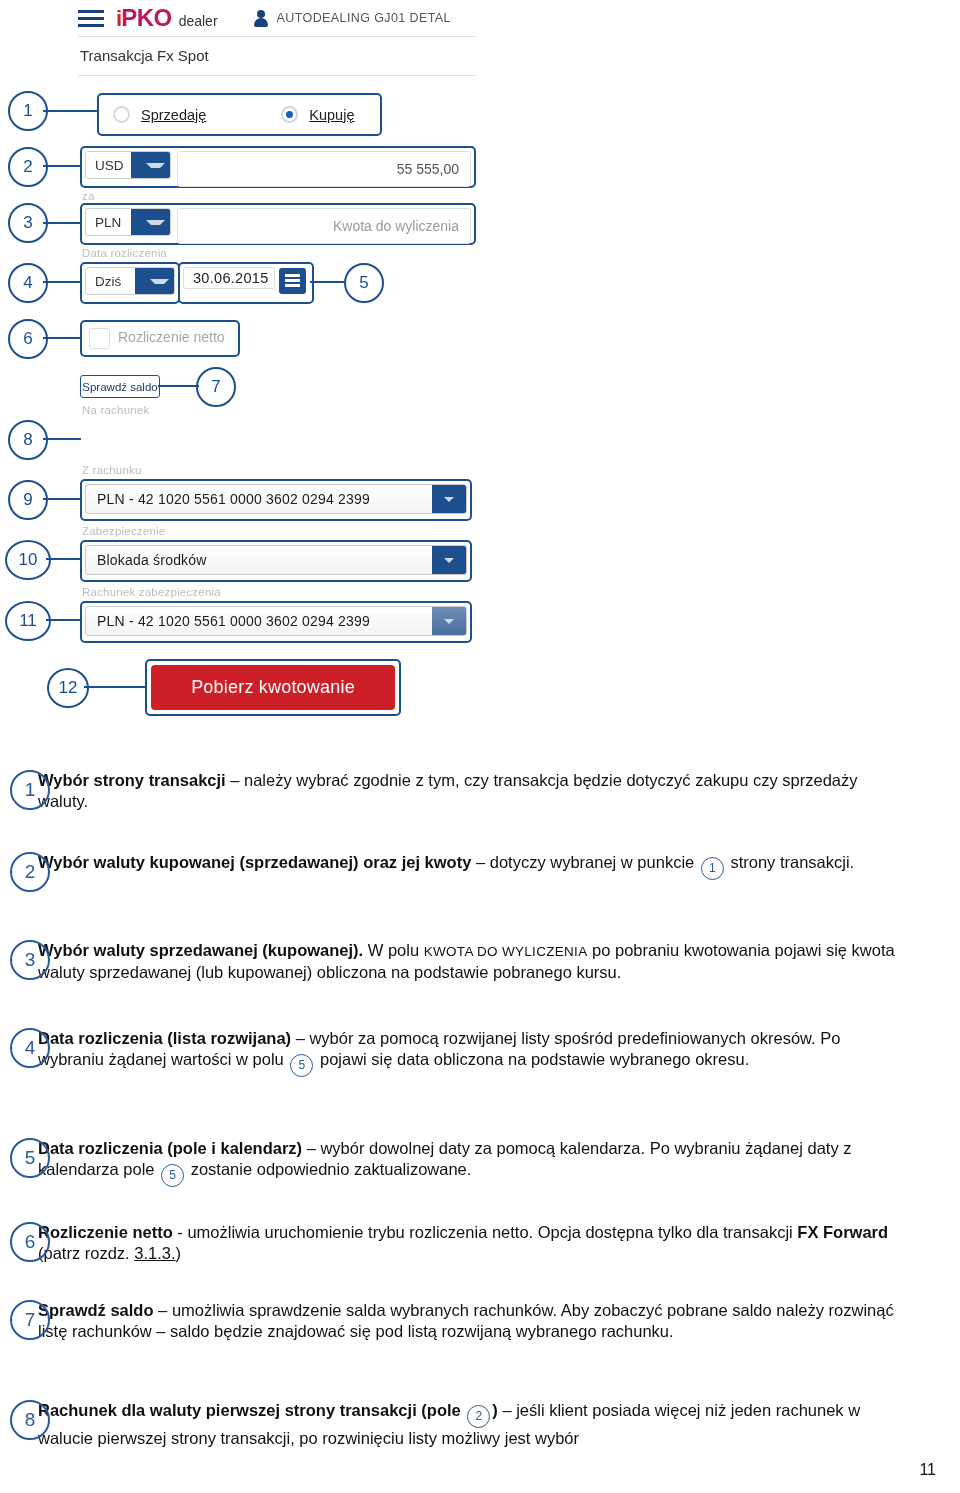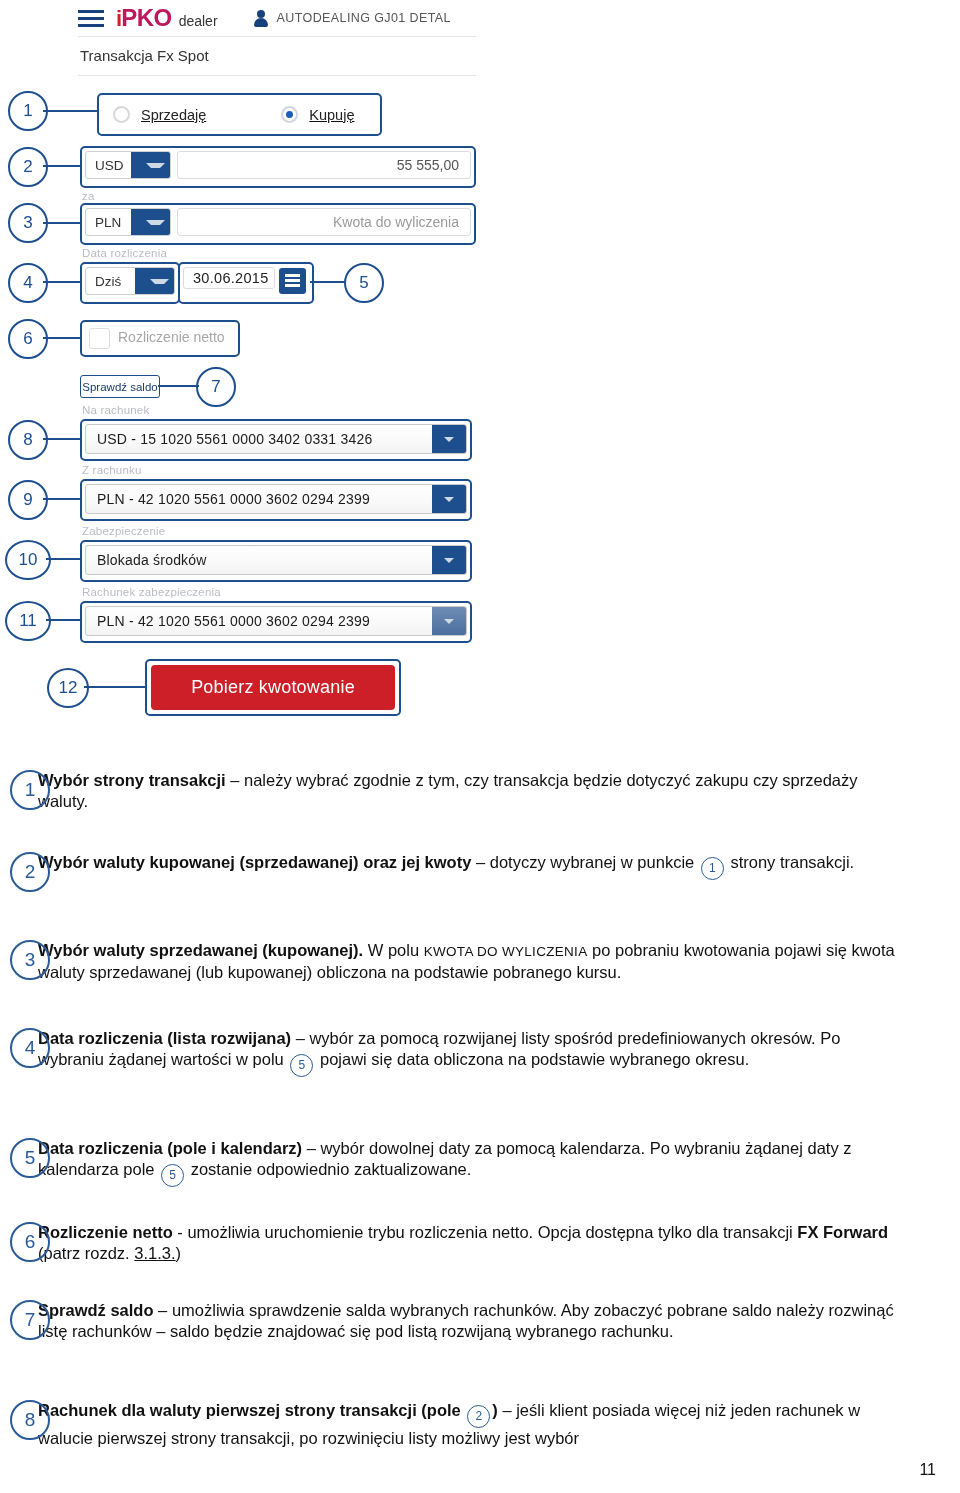--- a/index.html
+++ b/index.html
@@ -52,21 +52,21 @@
     border:1px solid #cfcfcf;border-radius:3px;background:#fff;
     display:flex;align-items:center;box-sizing:border-box;
   }
   .ccy span{font-size:13.5px;color:#333;padding-left:9px;}
   .ddbtn{
     position:absolute;right:0;top:0;bottom:0;width:30px;background:#1d4f8f;
     border-radius:0 2px 2px 0;display:flex;align-items:center;justify-content:center;
   }
   .caret{width:0;height:0;border-left:5px solid transparent;border-right:5px solid transparent;border-top:5px solid #cfd9e6;}
   .amtbox{
-    position:absolute;top:3px;height:28px;border:1px solid #dcdcdc;border-radius:3px;
+    position:absolute;top:3px;height:36px;border:1px solid #dcdcdc;border-radius:3px;
     background:#fff;display:flex;align-items:center;justify-content:flex-end;box-sizing:border-box;
   }
   .amtbox span{font-size:14px;color:#555;padding-right:11px;}
   .amtbox span.ph{color:#9a9a9a;}
   .datebox{
     position:absolute;top:3px;height:22px;border:1px solid #dcdcdc;border-radius:3px;background:#fff;
     display:flex;align-items:center;box-sizing:border-box;
   }
   .datebox span{font-size:14.5px;color:#222;padding-left:9px;letter-spacing:.3px;}
   .calbtn{position:absolute;top:4px;width:27px;height:26px;background:#1d4f8f;border-radius:3px;
@@ -220,28 +220,20 @@
   <div class="cnum" style="left:8px;top:319px;width:36px;height:36px;">6</div>
   <div class="cline" style="left:43px;top:337px;width:38px;"></div>
 
   <div class="sprawdz" style="left:80px;top:375px;width:78px;height:21px;">
     <span>Sprawdź saldo</span>
   </div>
   <div class="cline" style="left:158px;top:385px;width:41px;"></div>
   <div class="cnum" style="left:196px;top:367px;width:36px;height:36px;">7</div>
 
   <div class="fld-label" style="left:82px;top:404px;">Na rachunek</div>
-  <div class="outline" style="left:80px;top:419px;width:388px;height:38px;">
-    <div class="sel">
-      <span class="txt">USD - 15 1020 5561 0000 3402 0331 3426</span>
-      <span class="selarrow">
-          <span class="caret"></span>
-        </span>
-    </div>
-  </div>
   <div class="cnum" style="left:8px;top:420px;width:36px;height:36px;">8</div>
   <div class="cline" style="left:43px;top:438px;width:38px;"></div>
 
   <div class="fld-label" style="left:82px;top:464px;">Z rachunku</div>
   <div class="outline" style="left:80px;top:479px;width:388px;height:38px;">
     <div class="sel">
       <span class="txt">PLN - 42 1020 5561 0000 3602 0294 2399</span>
       <span class="selarrow">
           <span class="caret"></span>
         </span>

